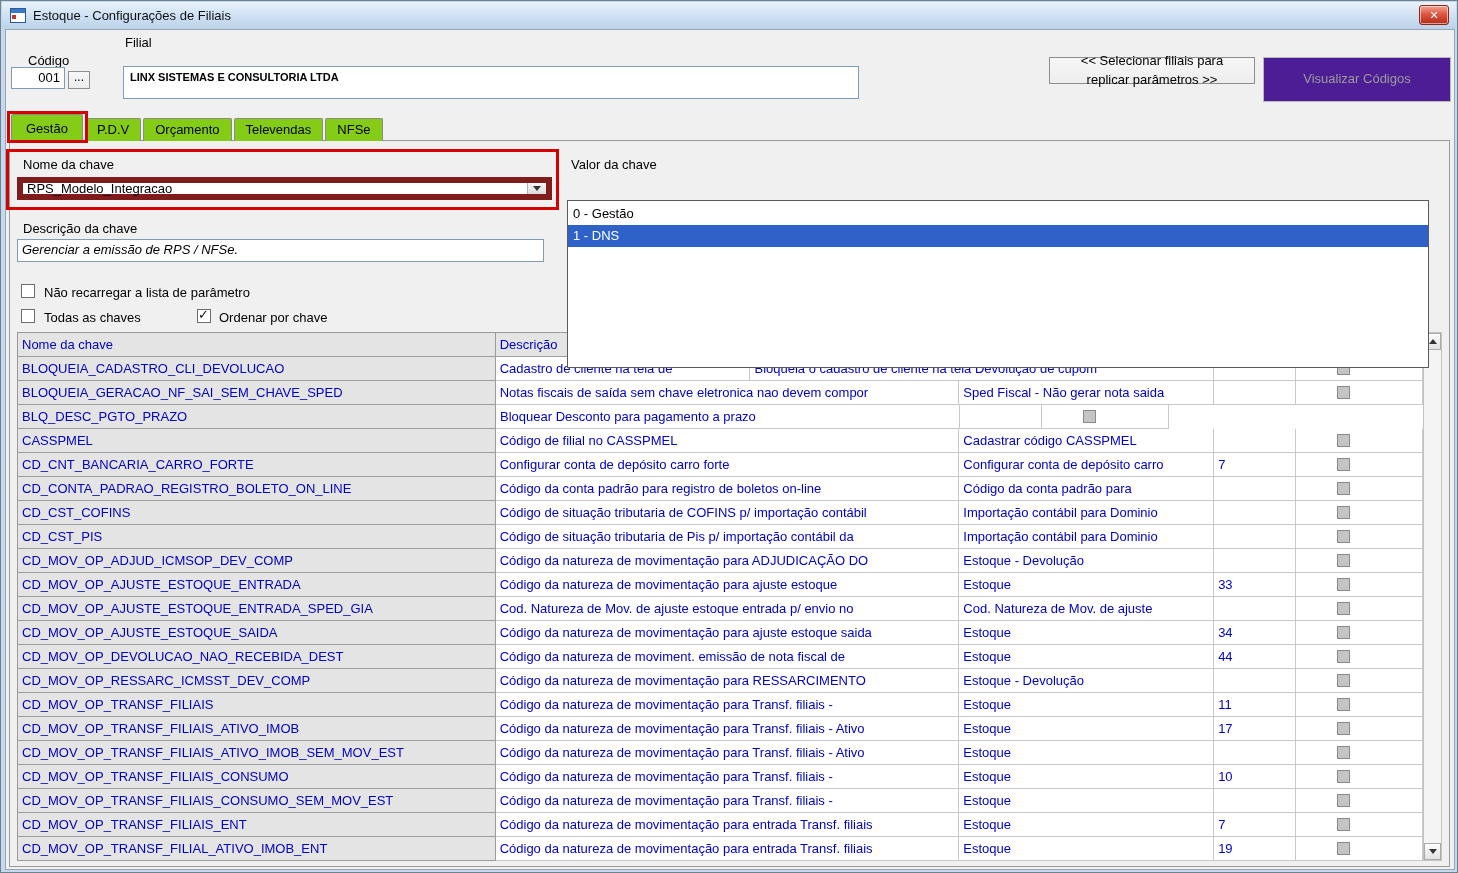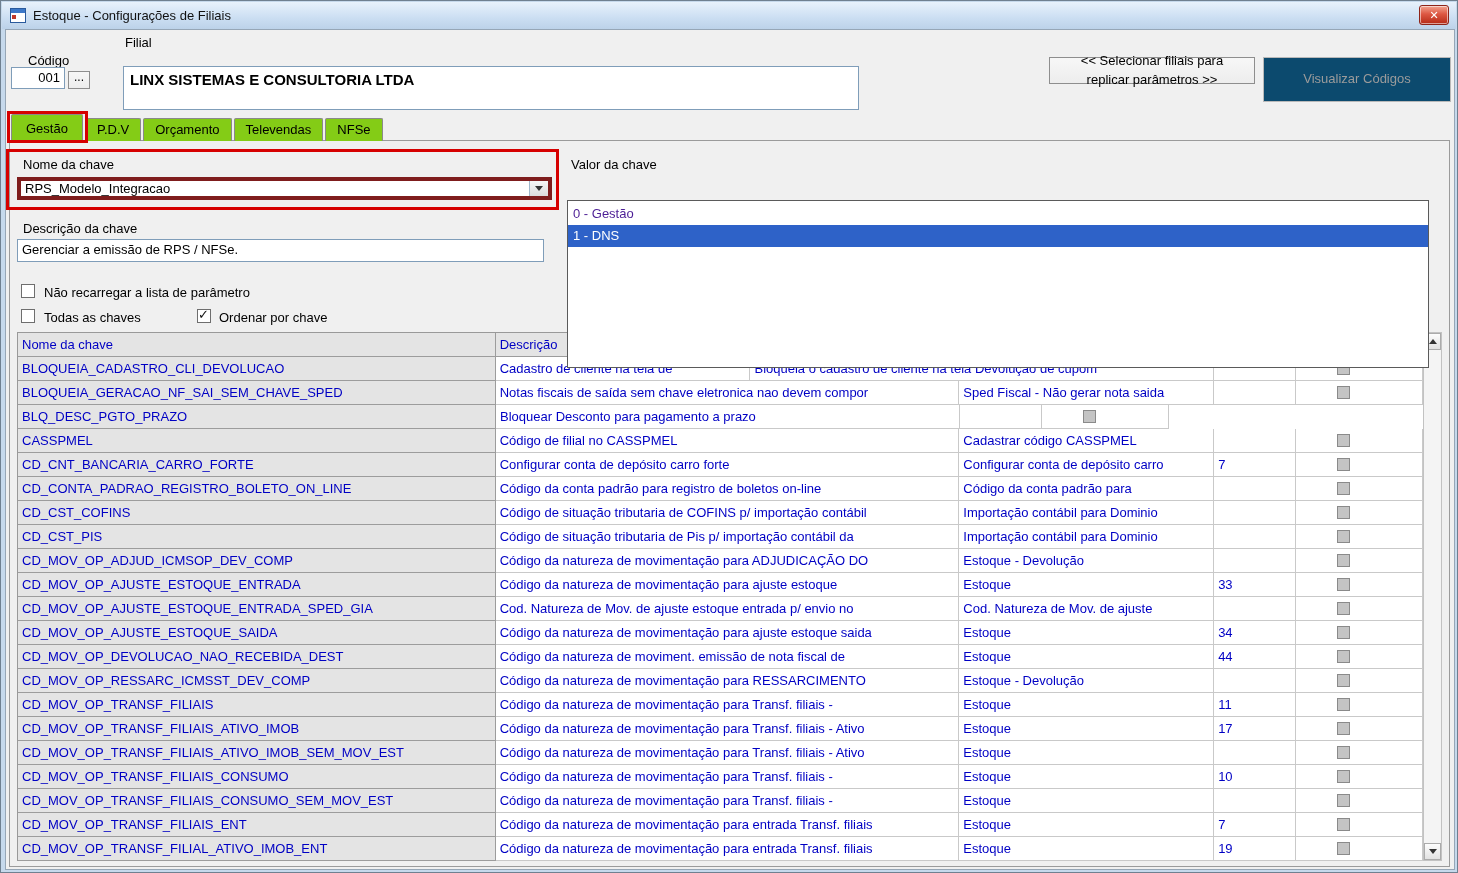--- a/index.html
+++ b/index.html
@@ -36,42 +36,42 @@
   .field {
     background:#fff; border:1px solid #7F9DB9; font-size:13px;
     padding:2px 4px; white-space:nowrap; overflow:hidden;
   }
   .btn {
     background:linear-gradient(#F7F7F7,#EDEDED); border:1px solid #8E8E8E;
     display:flex; align-items:center; justify-content:center; text-align:center;
     font-size:13px; line-height:1.45; cursor:default;
   }
   .btn-disabled {
-    background:#0c4a6e; border:1px solid #B9B9B9; color:#9B9B9B;
+    background:#4c1d95; border:1px solid #B9B9B9; color:#9B9B9B;
   }
   
   .tabs { position:absolute; left:10px; top:112px; height:28px; display:flex; align-items:flex-end; z-index:2; }
   .tab {
     background:#84cc16; border:1px solid #8A8A8A; border-bottom:none;
     border-radius:2px 2px 0 0; padding:3px 11px 4px; margin-right:2px; font-size:13px; cursor:default;
   }
   .tab.active { padding:6px 14px 5px; position:relative; z-index:3; }
   .tabpage { position:absolute; left:8px; top:139px; width:1441px; height:727px; border:1px solid #9B9B9B; z-index:1; }
   
-  .combo { background:#fff; border:4px solid #7f1d1d; display:flex; align-items:center; position:relative; }
+  .combo { background:#fff; border:6px solid #7f1d1d; display:flex; align-items:center; position:relative; }
   .combo-text { padding-left:4px; font-size:13px; white-space:nowrap; overflow:hidden; flex:1; }
   .combo-text .sel { background:#2E62C8; color:#fff; padding:2px 7px 2px 3px; }
   .combo-btn {
     width:19px; align-self:stretch; border-left:1px solid #9FB6CB;
     background:linear-gradient(#F6F6F6,#DCDCDC); display:flex; align-items:center; justify-content:center;
   }
   .arrow-down { width:0; height:0; border-left:4px solid transparent; border-right:4px solid transparent; border-top:5px solid #333; }
   .arrow-up { width:0; height:0; border-left:4px solid transparent; border-right:4px solid transparent; border-bottom:5px solid #333; }
   .dd-list { position:absolute; left:566px; top:199px; width:862px; height:168px; background:#fff; border:1px solid #5A5A5A; z-index:50; padding-top:2px; }
-  .dd-item { height:22px; line-height:22px; padding-left:5px; font-size:13px; color:#4c1d95; white-space:nowrap; cursor:default; }
+  .dd-item { height:22px; line-height:22px; padding-left:5px; font-size:13px; color:#000000; white-space:nowrap; cursor:default; }
   .dd-item.selected { background:#2E62C8; color:#fff; }
   
   .chk { position:absolute; width:14px; height:14px; background:#fff; border:1px solid #6E6E6E; }
   .chk .checkmark { position:absolute; left:0px; top:-3px; font-size:13px; font-weight:bold; color:#111; }
   
   .grid { position:absolute; left:16px; top:331px; width:1406px; border-left:1px solid #999; border-top:1px solid #999; background:#fff; }
   .grid-row { display:flex; height:24px; }
   .cell {
     border-right:1px solid #C9C9C9; border-bottom:1px solid #C9C9C9;
     padding:4px 0 0 4px; overflow:hidden; white-space:nowrap;
@@ -107,21 +107,21 @@
       <span>✕</span>
     </div>
 
   <div class="content"></div>
 
   <div class="abs label" style="left:12px; top:52px;margin-left:15px;">Código</div>
   <div class="abs field" style="left:10px; top:66px; width:54px; height:22px; text-align:right;">001</div>
   <div class="abs btn" style="left:67px; top:70px; width:22px; height:18px; font-size:12px; padding-bottom:4px;">...</div>
 
   <div class="abs label" style="left:124px; top:34px;">Filial</div>
-  <div class="abs field" style="left:122px; top:65px; width:736px; height:44px; font-weight:bold; font-size:15px; padding-top:4px; padding-left:6px;">LINX SISTEMAS E CONSULTORIA LTDA</div>
+  <div class="abs field" style="left:122px; top:65px; width:736px; height:33px; font-weight:bold; font-size:11px; padding-top:4px; padding-left:6px;">LINX SISTEMAS E CONSULTORIA LTDA</div>
 
   <div class="abs btn" style="left:1048px; top:56px; width:206px; height:27px; flex-direction:column;">
     <span>&lt;&lt; Selecionar filiais para</span>
     <span>replicar parâmetros &gt;&gt;</span>
   </div>
   <div class="abs btn btn-disabled" style="left:1262px; top:56px; width:188px; height:45px;">Visualizar Códigos</div>
 
   <div class="tabs">
     <div class="tab active">Gestão</div>
     <div class="tab">P.D.V</div>
@@ -146,21 +146,21 @@
         <span class="arrow-down"></span>
       </span>
   </div>
 
   <div class="dd-list">
       <div class="dd-item">0 - Gestão</div>
       <div class="dd-item selected">1 - DNS</div>
     </div>
 
   <div class="abs label" style="left:22px; top:220px;">Descrição da chave</div>
-  <div class="abs field" style="left:16px; top:238px; width:527px; height:23px;">Gerenciar a emissão de RPS / NFSe.</div>
+  <div class="abs field" style="left:16px; top:238px; width:527px; height:23px;font-style:italic;">Gerenciar a emissão de RPS / NFSe.</div>
 
   <div class="chk" style="left:20px; top:283px;"></div>
   <div class="abs label" style="left:43px; top:284px;">Não recarregar a lista de parâmetro</div>
 
   <div class="chk" style="left:20px; top:308px;"></div>
   <div class="abs label" style="left:43px; top:309px;">Todas as chaves</div>
 
   <div class="chk" style="left:196px; top:308px;">
       <span class="checkmark">✓</span>
     </div>

